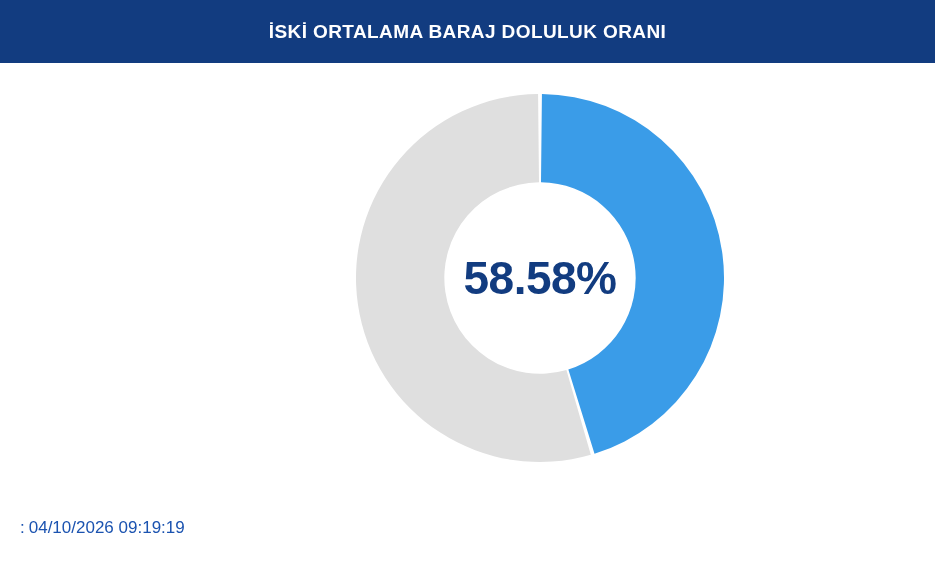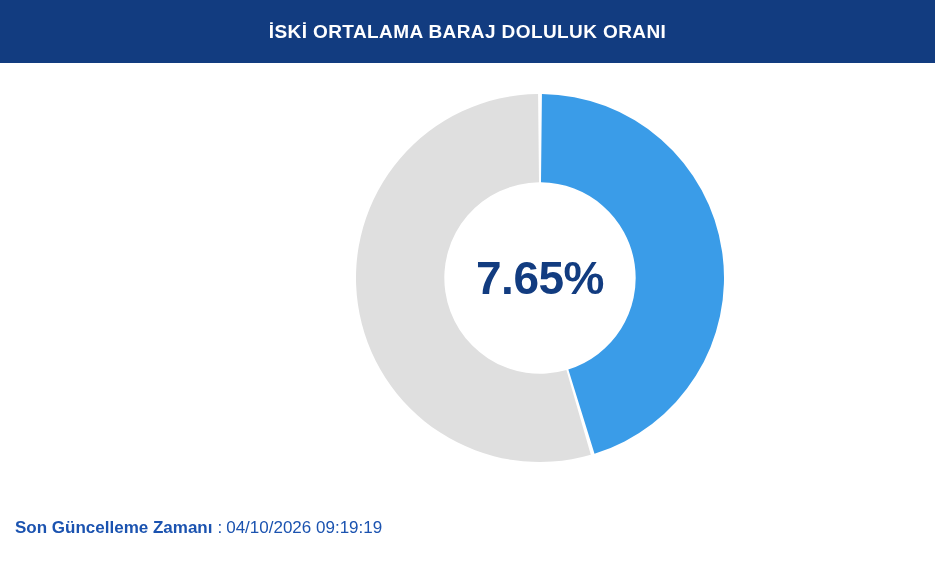--- a/index.html
+++ b/index.html
@@ -122,24 +122,23 @@
 
   <div class="chart-area">
     <div class="donut-wrap">
       <svg class="donut-svg" viewBox="0 0 368 370">
         <g id="donut-segments">
             <path d="M 185.9268082773892 1.0100888367457515 A 184 184 0 0 1 238.50844188480062 360.74080278435997 L 212.34438978009632 276.3852174478672 A 95.68 95.68 0 0 0 185.0019403042424 89.3252461951078 Z" fill="#3a9ce8"></path>
             <path d="M 234.8160496001866 361.8437985993045 A 184 184 0 1 1 182.0731917226107 1.0100888367457515 L 182.99805969575758 89.3252461951078 A 95.68 95.68 0 1 0 210.42434579209703 276.9587752716384 Z" fill="#dfdfdf"></path>
           </g>
       </svg>
       <div class="donut-center-label">
-        <span>7.65%</span>
+        <span>58.58%</span>
       </div>
     </div>
   </div>
 
   <div class="footer">
-    <span class="footer-label">Son Güncelleme Zamanı</span>
     <span class="footer-sep">:</span>
     <span class="footer-value">04/10/2026 09:19:19</span>
   </div>
 
 </div>
 
 </body></html>

